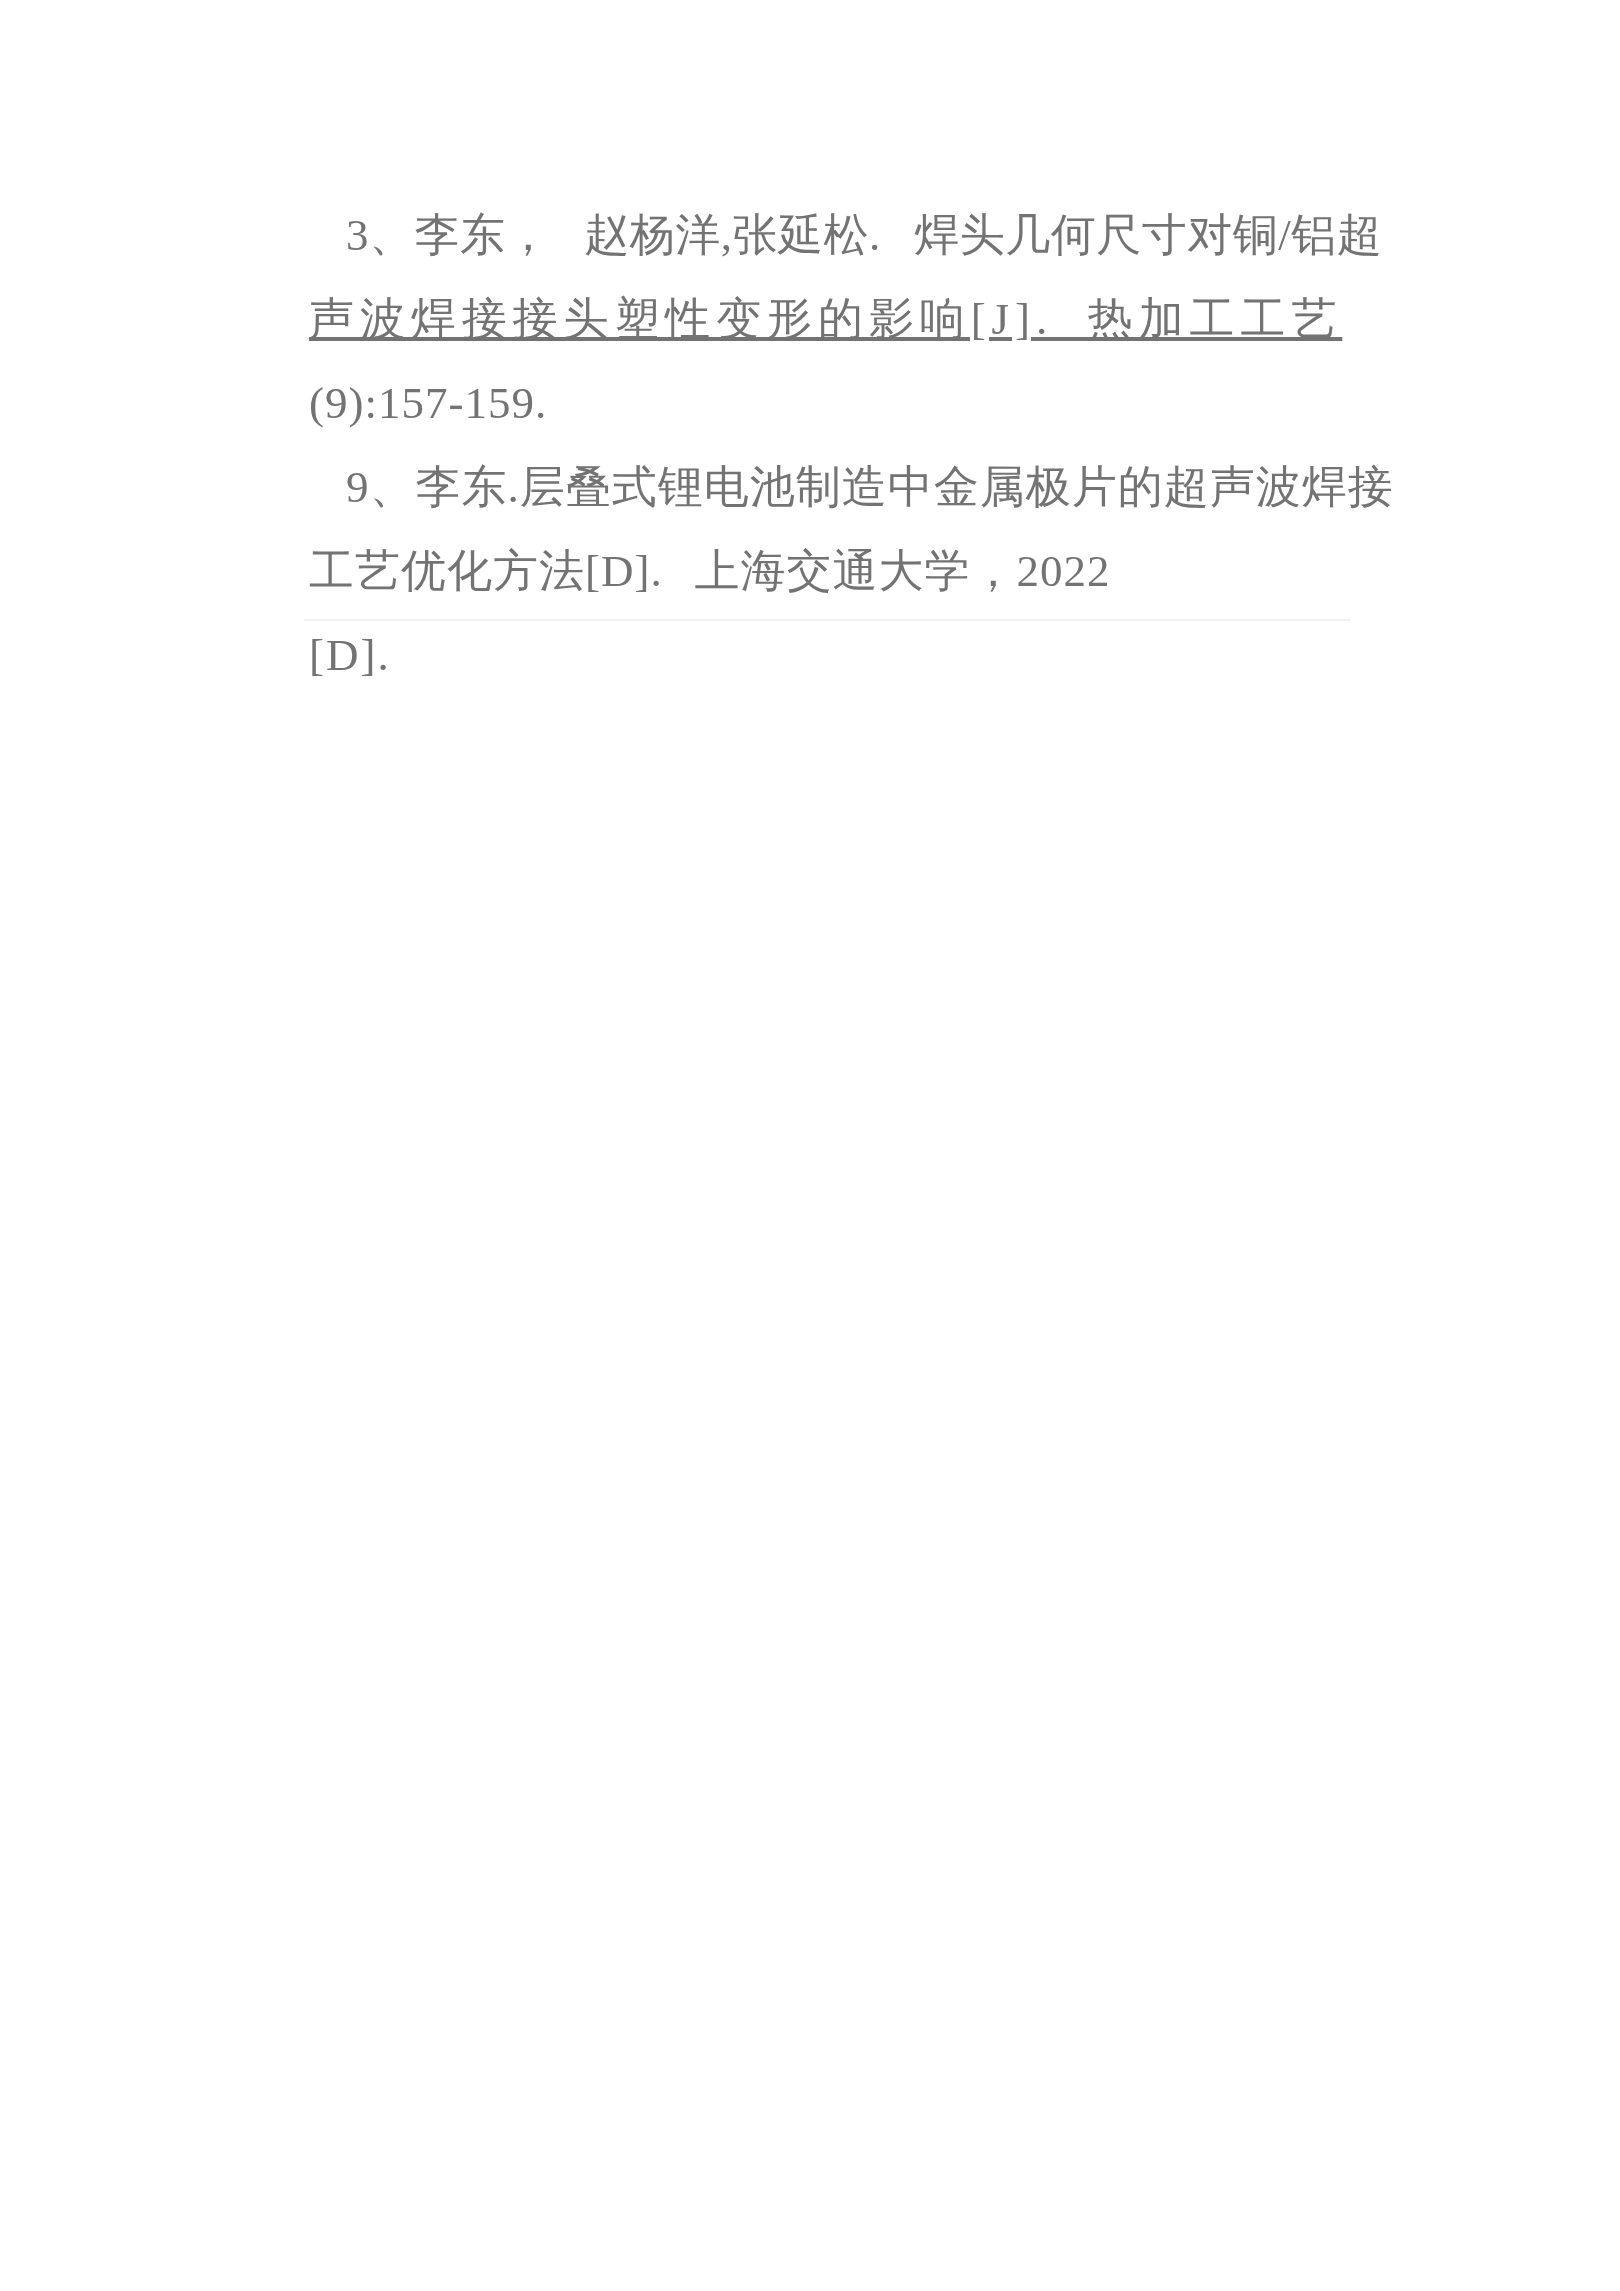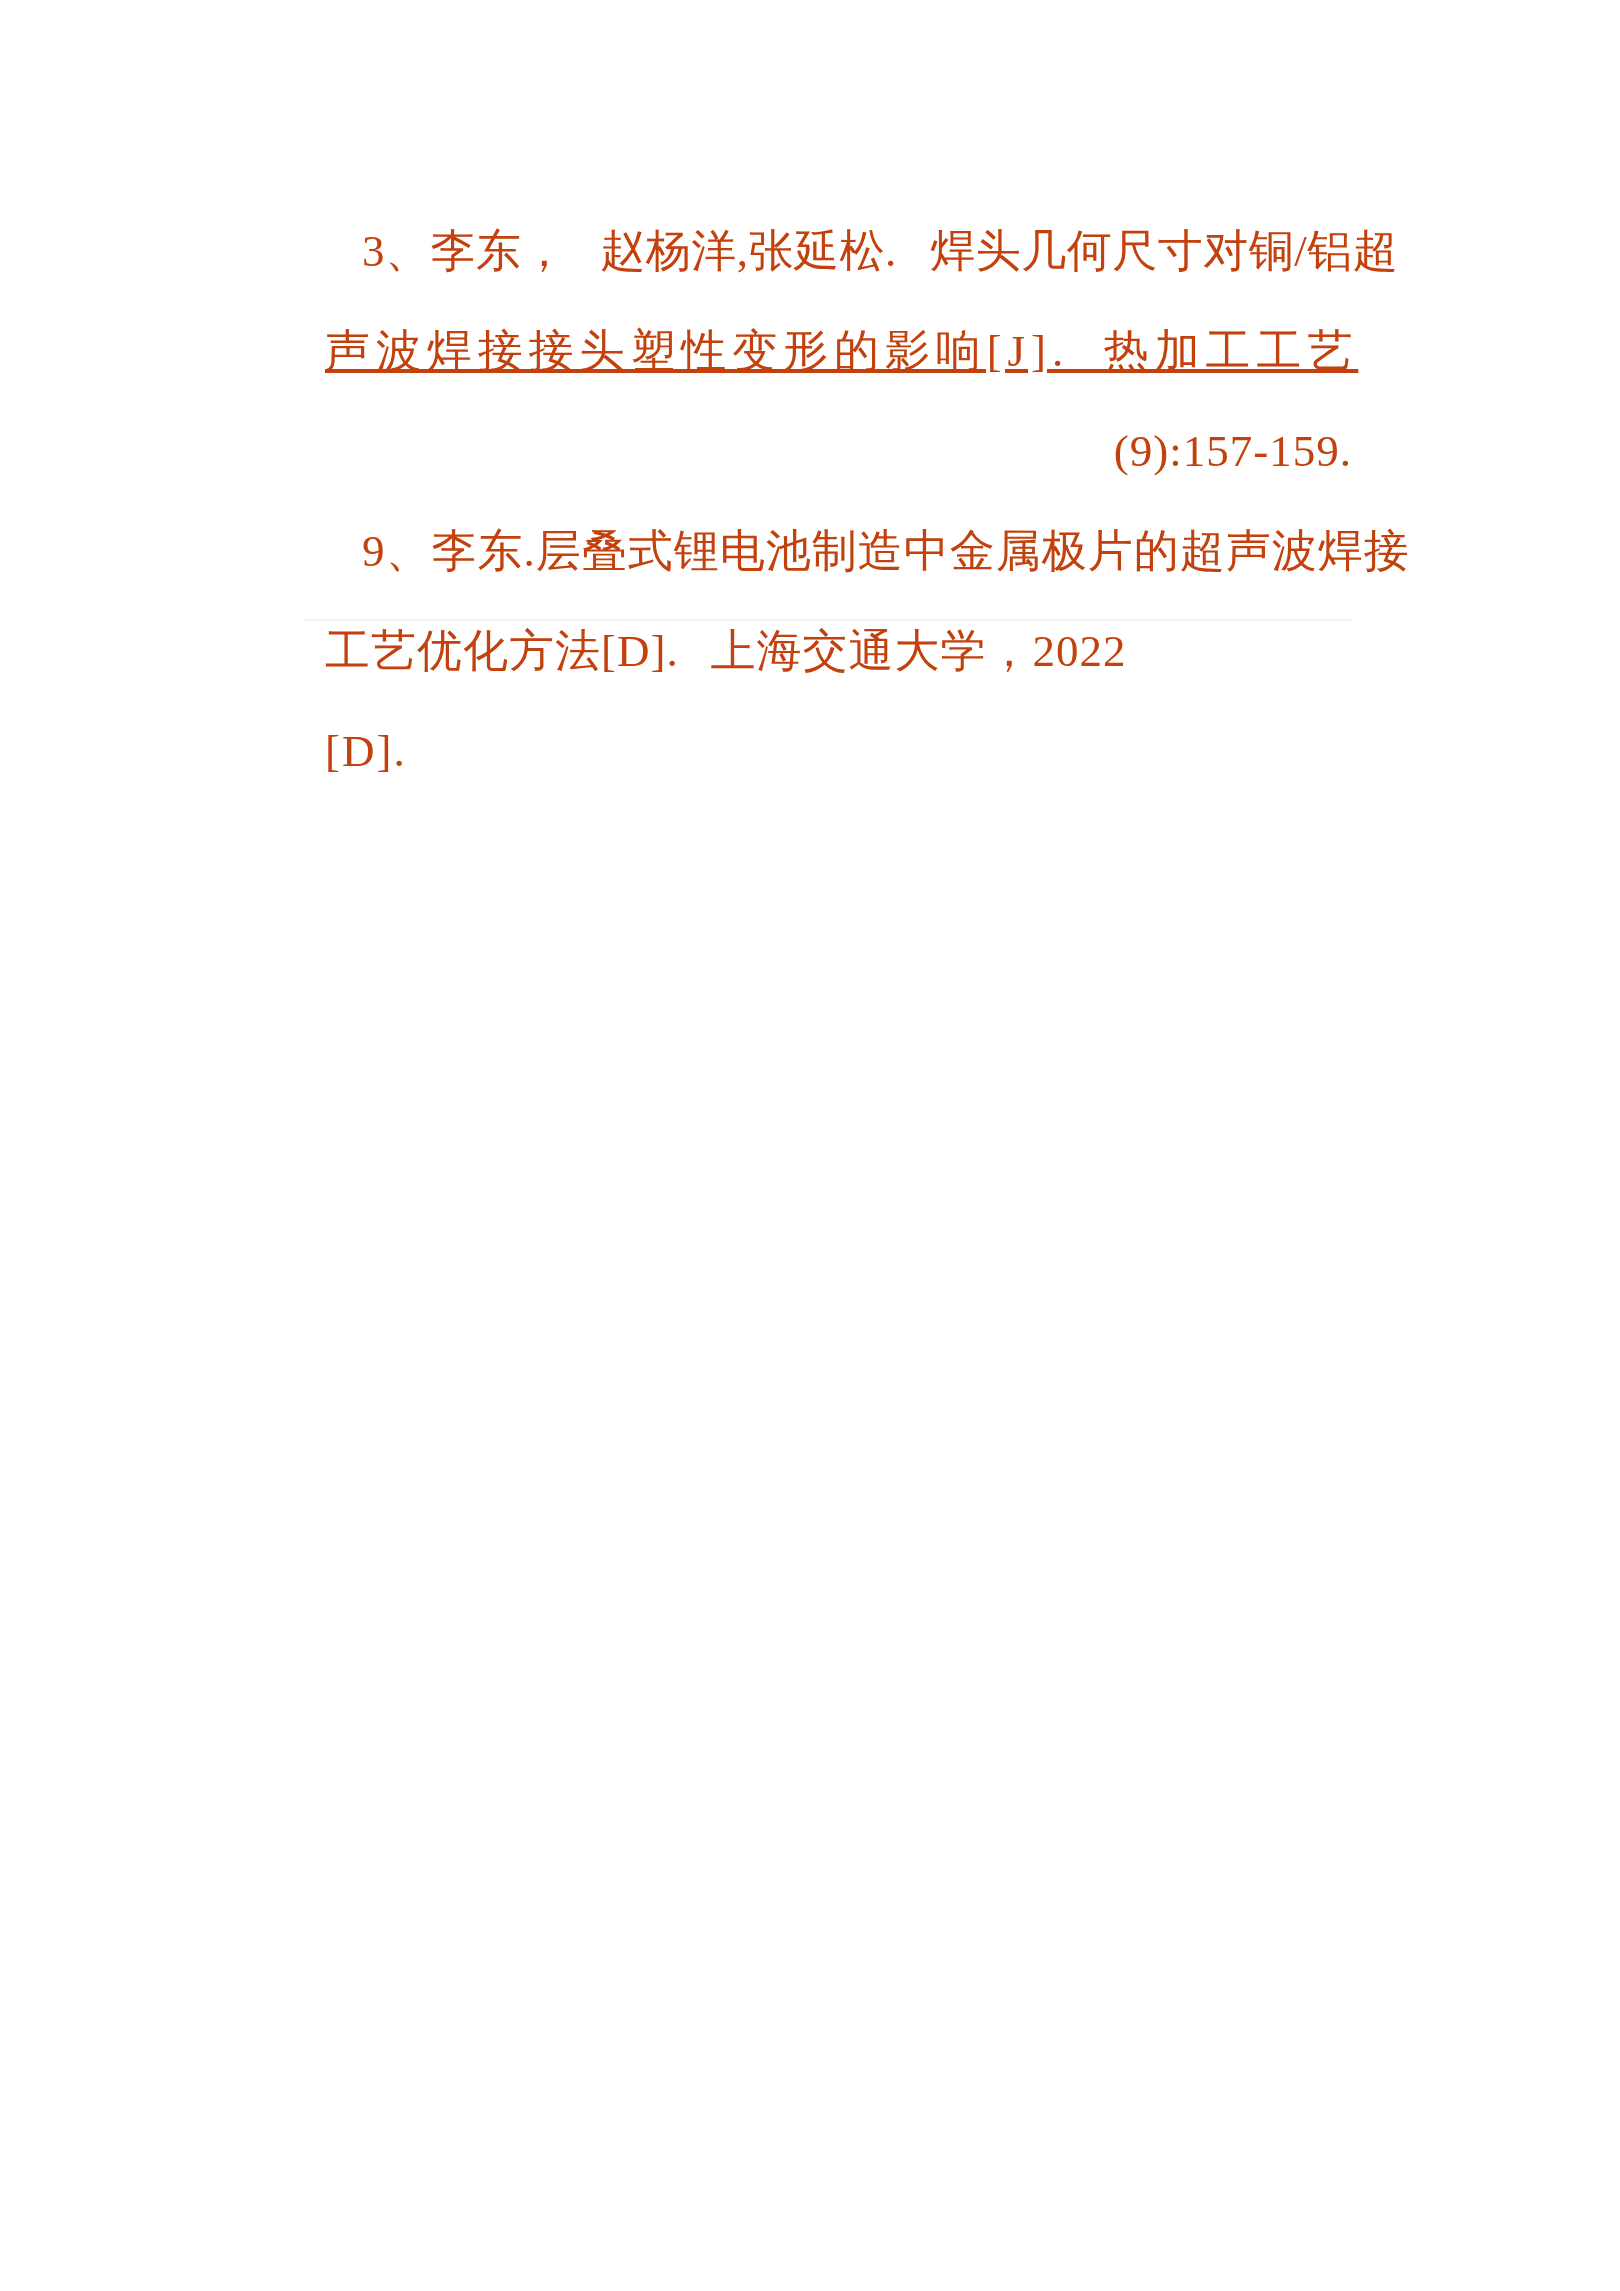--- a/index.html
+++ b/index.html
@@ -15,35 +15,35 @@
     overflow: hidden;
     font-family: "Liberation Serif", "DejaVu Serif", serif;
   }
   .text-block {
     position: absolute;
     left: 309px;
     top: 193px;
     width: 1059px;
   }
   .line {
-    margin: 16px;
+    margin: 0;
     padding: 0;
     height: 84px;
     line-height: 84px;
     font-size: 45px;
-    color: #c2410c;
+    color: #737373;
     white-space: pre;
     font-weight: 400;
   }
   .indent {
     text-indent: 37px;
   }
   .track-tight   { letter-spacing: 0.5px; word-spacing: 21.6px; }
   .track-justify { letter-spacing: 5.9px;   word-spacing: 17.6px; text-decoration: underline; }
-  .track-none    { letter-spacing: 1px; text-align: right; }
+  .track-none    { letter-spacing: 1px; }
   .track-mid     { letter-spacing: 1px;   word-spacing: 19.6px; }
   .track-loose   { letter-spacing: 2.9px;   word-spacing: 15.7px; }
   .track-last    { letter-spacing: 2px; }
   .faint-rule {
     position: absolute;
     left: 304px;
     top: 619px;
     width: 1047px;
     height: 2px;
     background: #f2f2f2;

